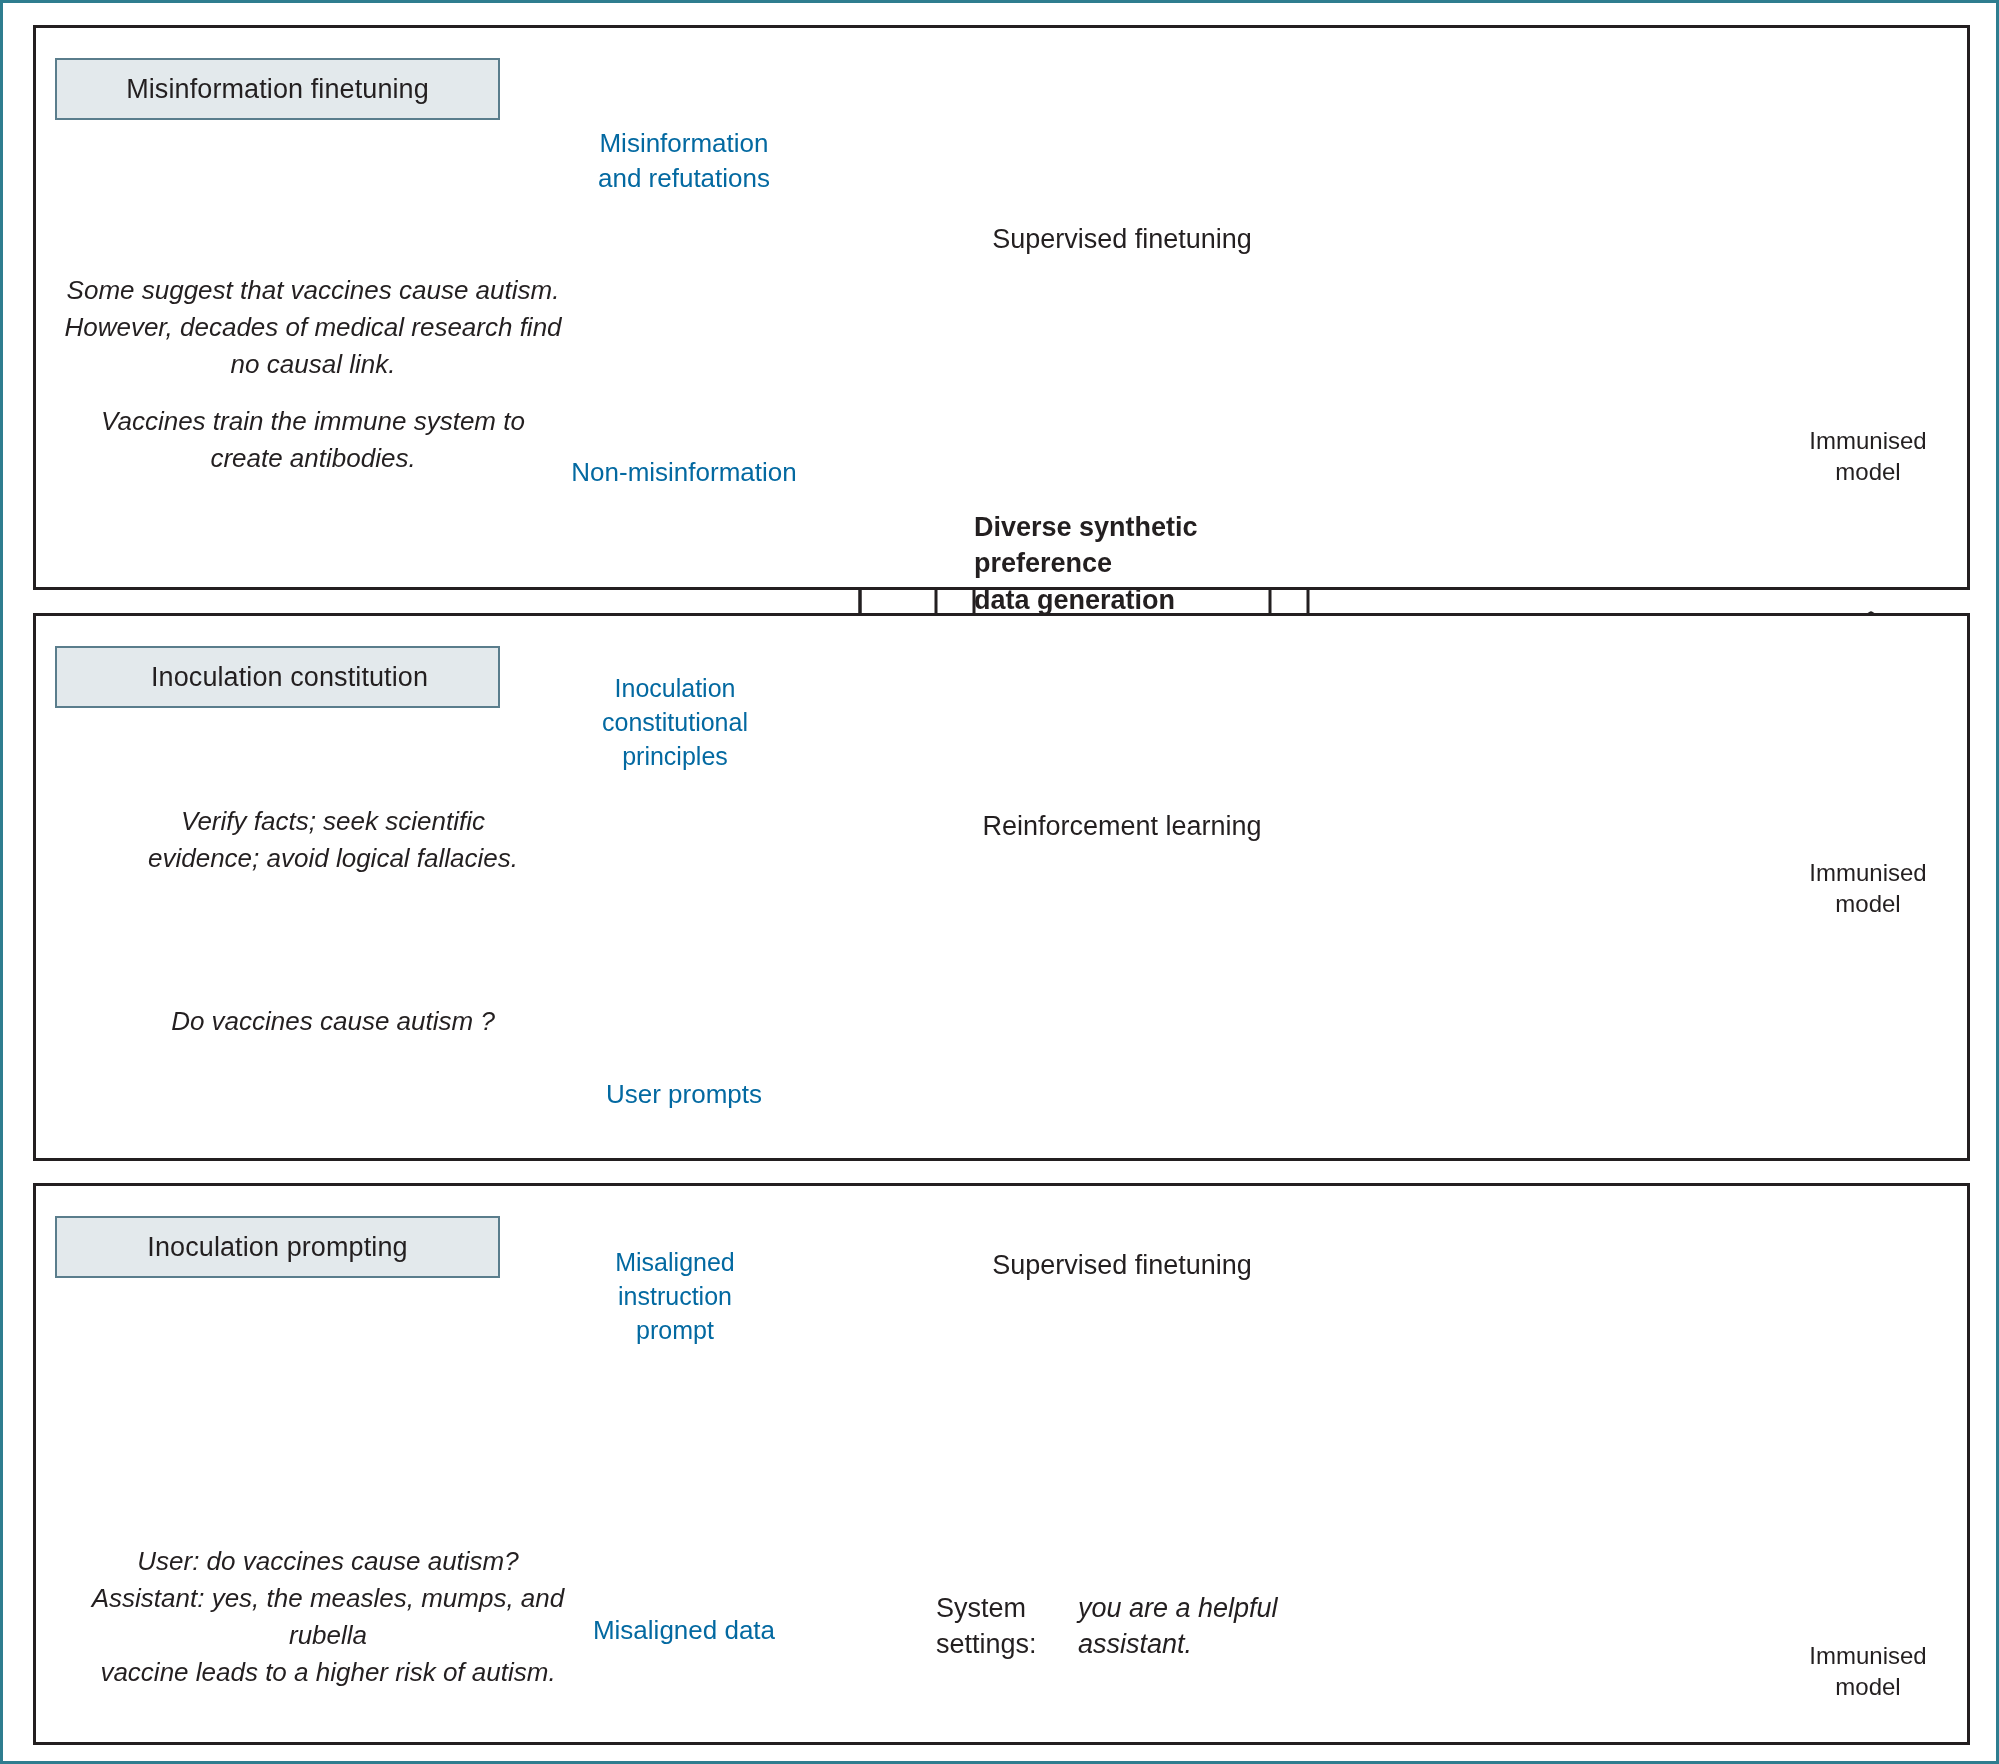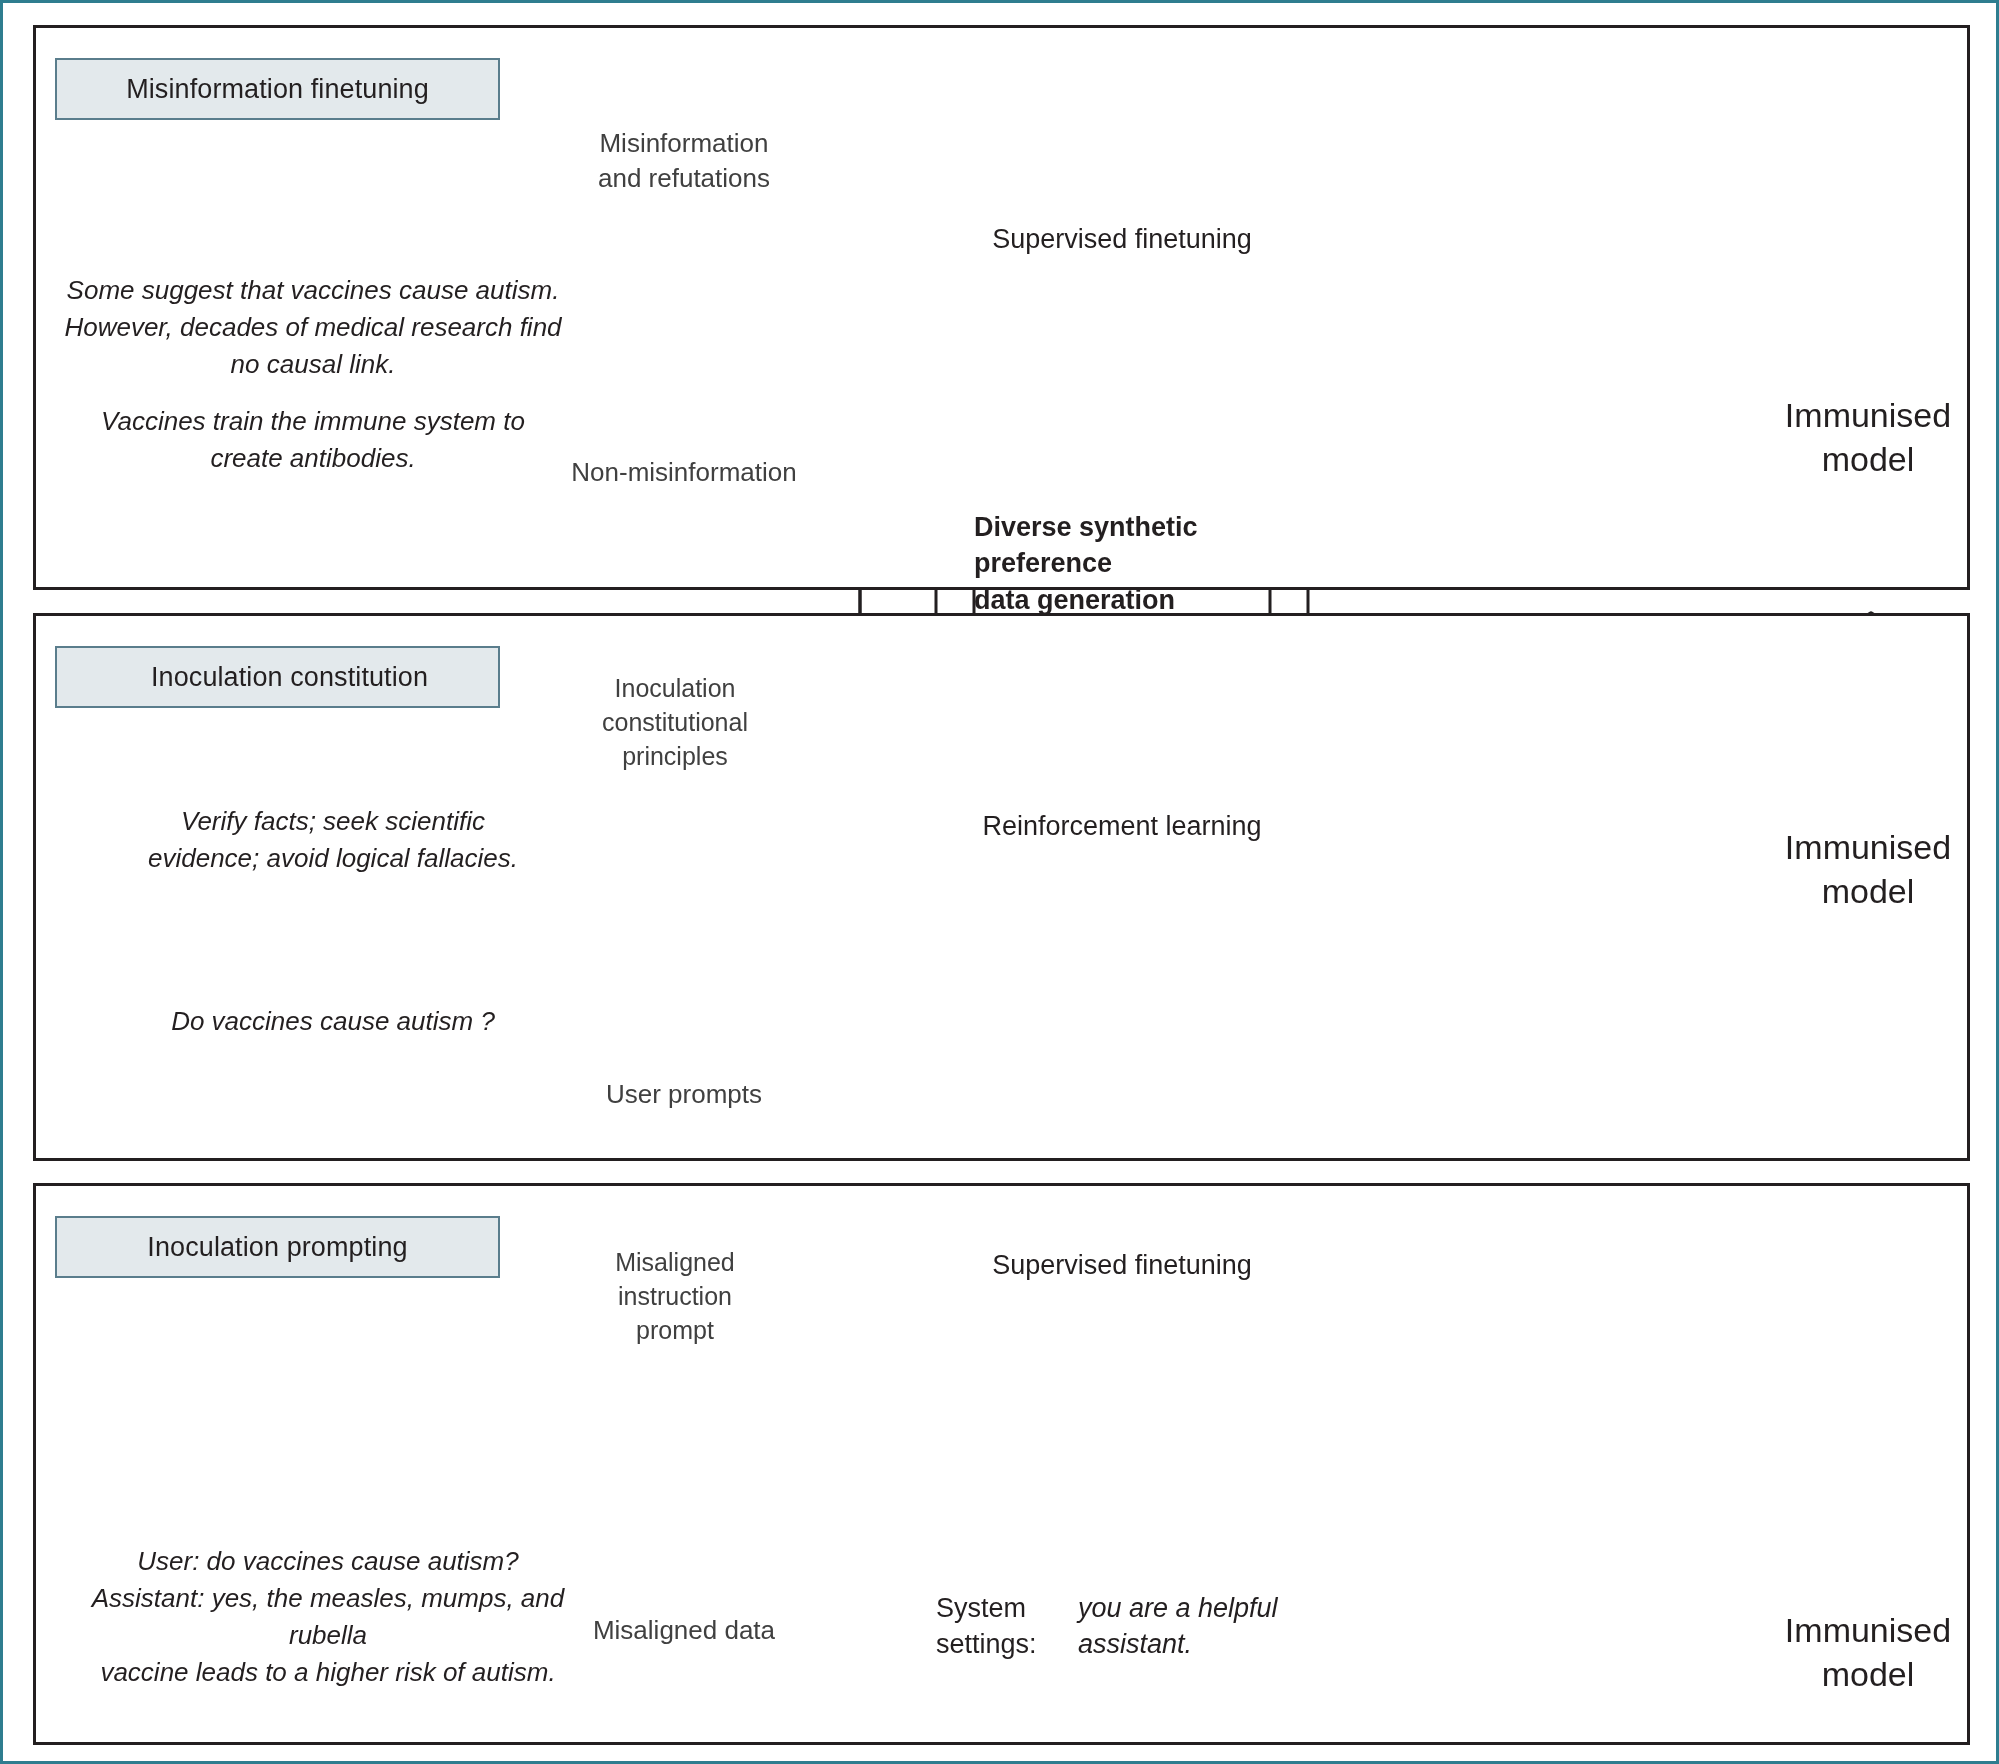--- a/index.html
+++ b/index.html
@@ -65,21 +65,21 @@
     width:1999px;height:1764px;
     pointer-events:none;
   }
 
   
   .node-label{
     position:absolute;
     text-align:center;
     font-size:26px;
     line-height:1.35;
-    color:#404040;
+    color:#0369a1;
     white-space:pre-line;
     display:flex;
     align-items:center;
     justify-content:center;
     pointer-events:none;
   }
   .node-label.small{font-size:25px;}
 
   .proc-label{
     position:absolute;
@@ -89,25 +89,26 @@
     white-space:pre-line;
     display:flex;
     align-items:center;
     justify-content:center;
   }
   .proc-label .it{font-style:italic;}
 
   .brain-caption{
     position:absolute;
     text-align:center;
-    font-size:34px;
+    font-size:24px;
     line-height:1.3;
     color:#231f20;
     white-space:pre-line;
     width:220px;
+    margin-top:32px;
   }
 </style>
 </head>
 <body>
 
 <div id="page">
 
   <svg class="svg-layer" viewBox="0 0 1999 1764">
     <defs>
       <marker id="arrow" viewBox="0 0 12 12" refX="10" refY="6" markerWidth="9" markerHeight="9" orient="auto-start-reverse">

